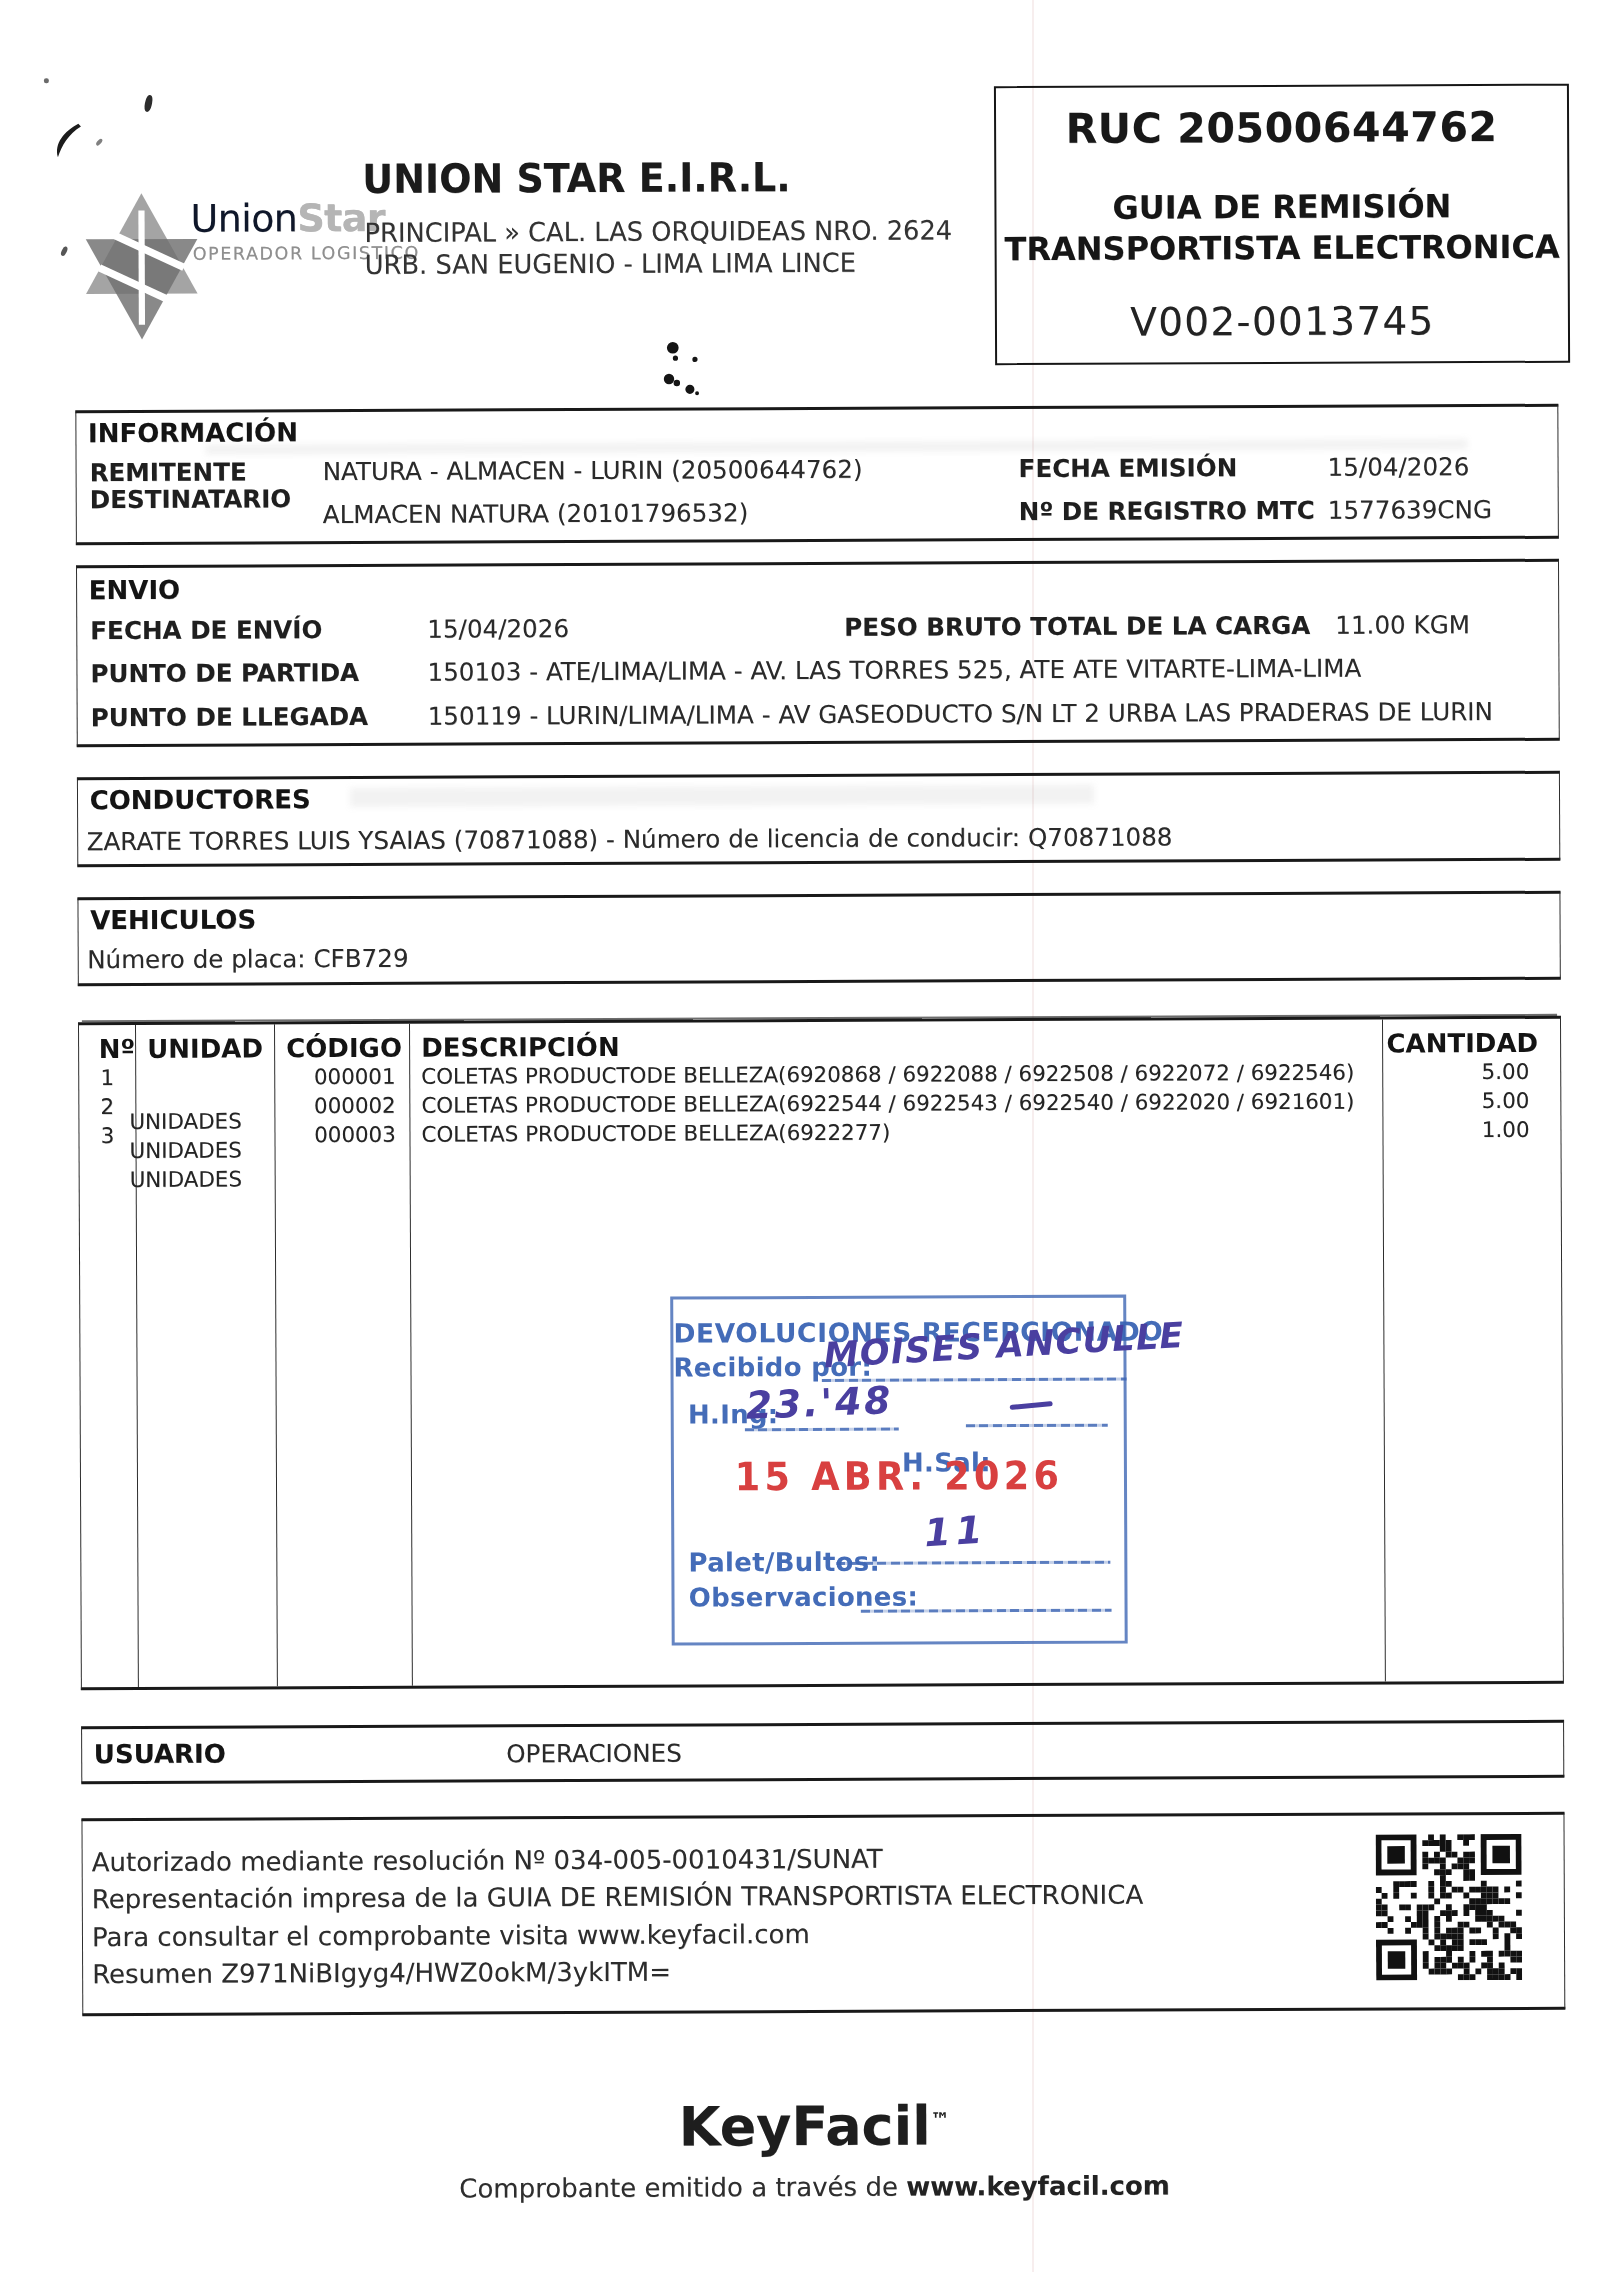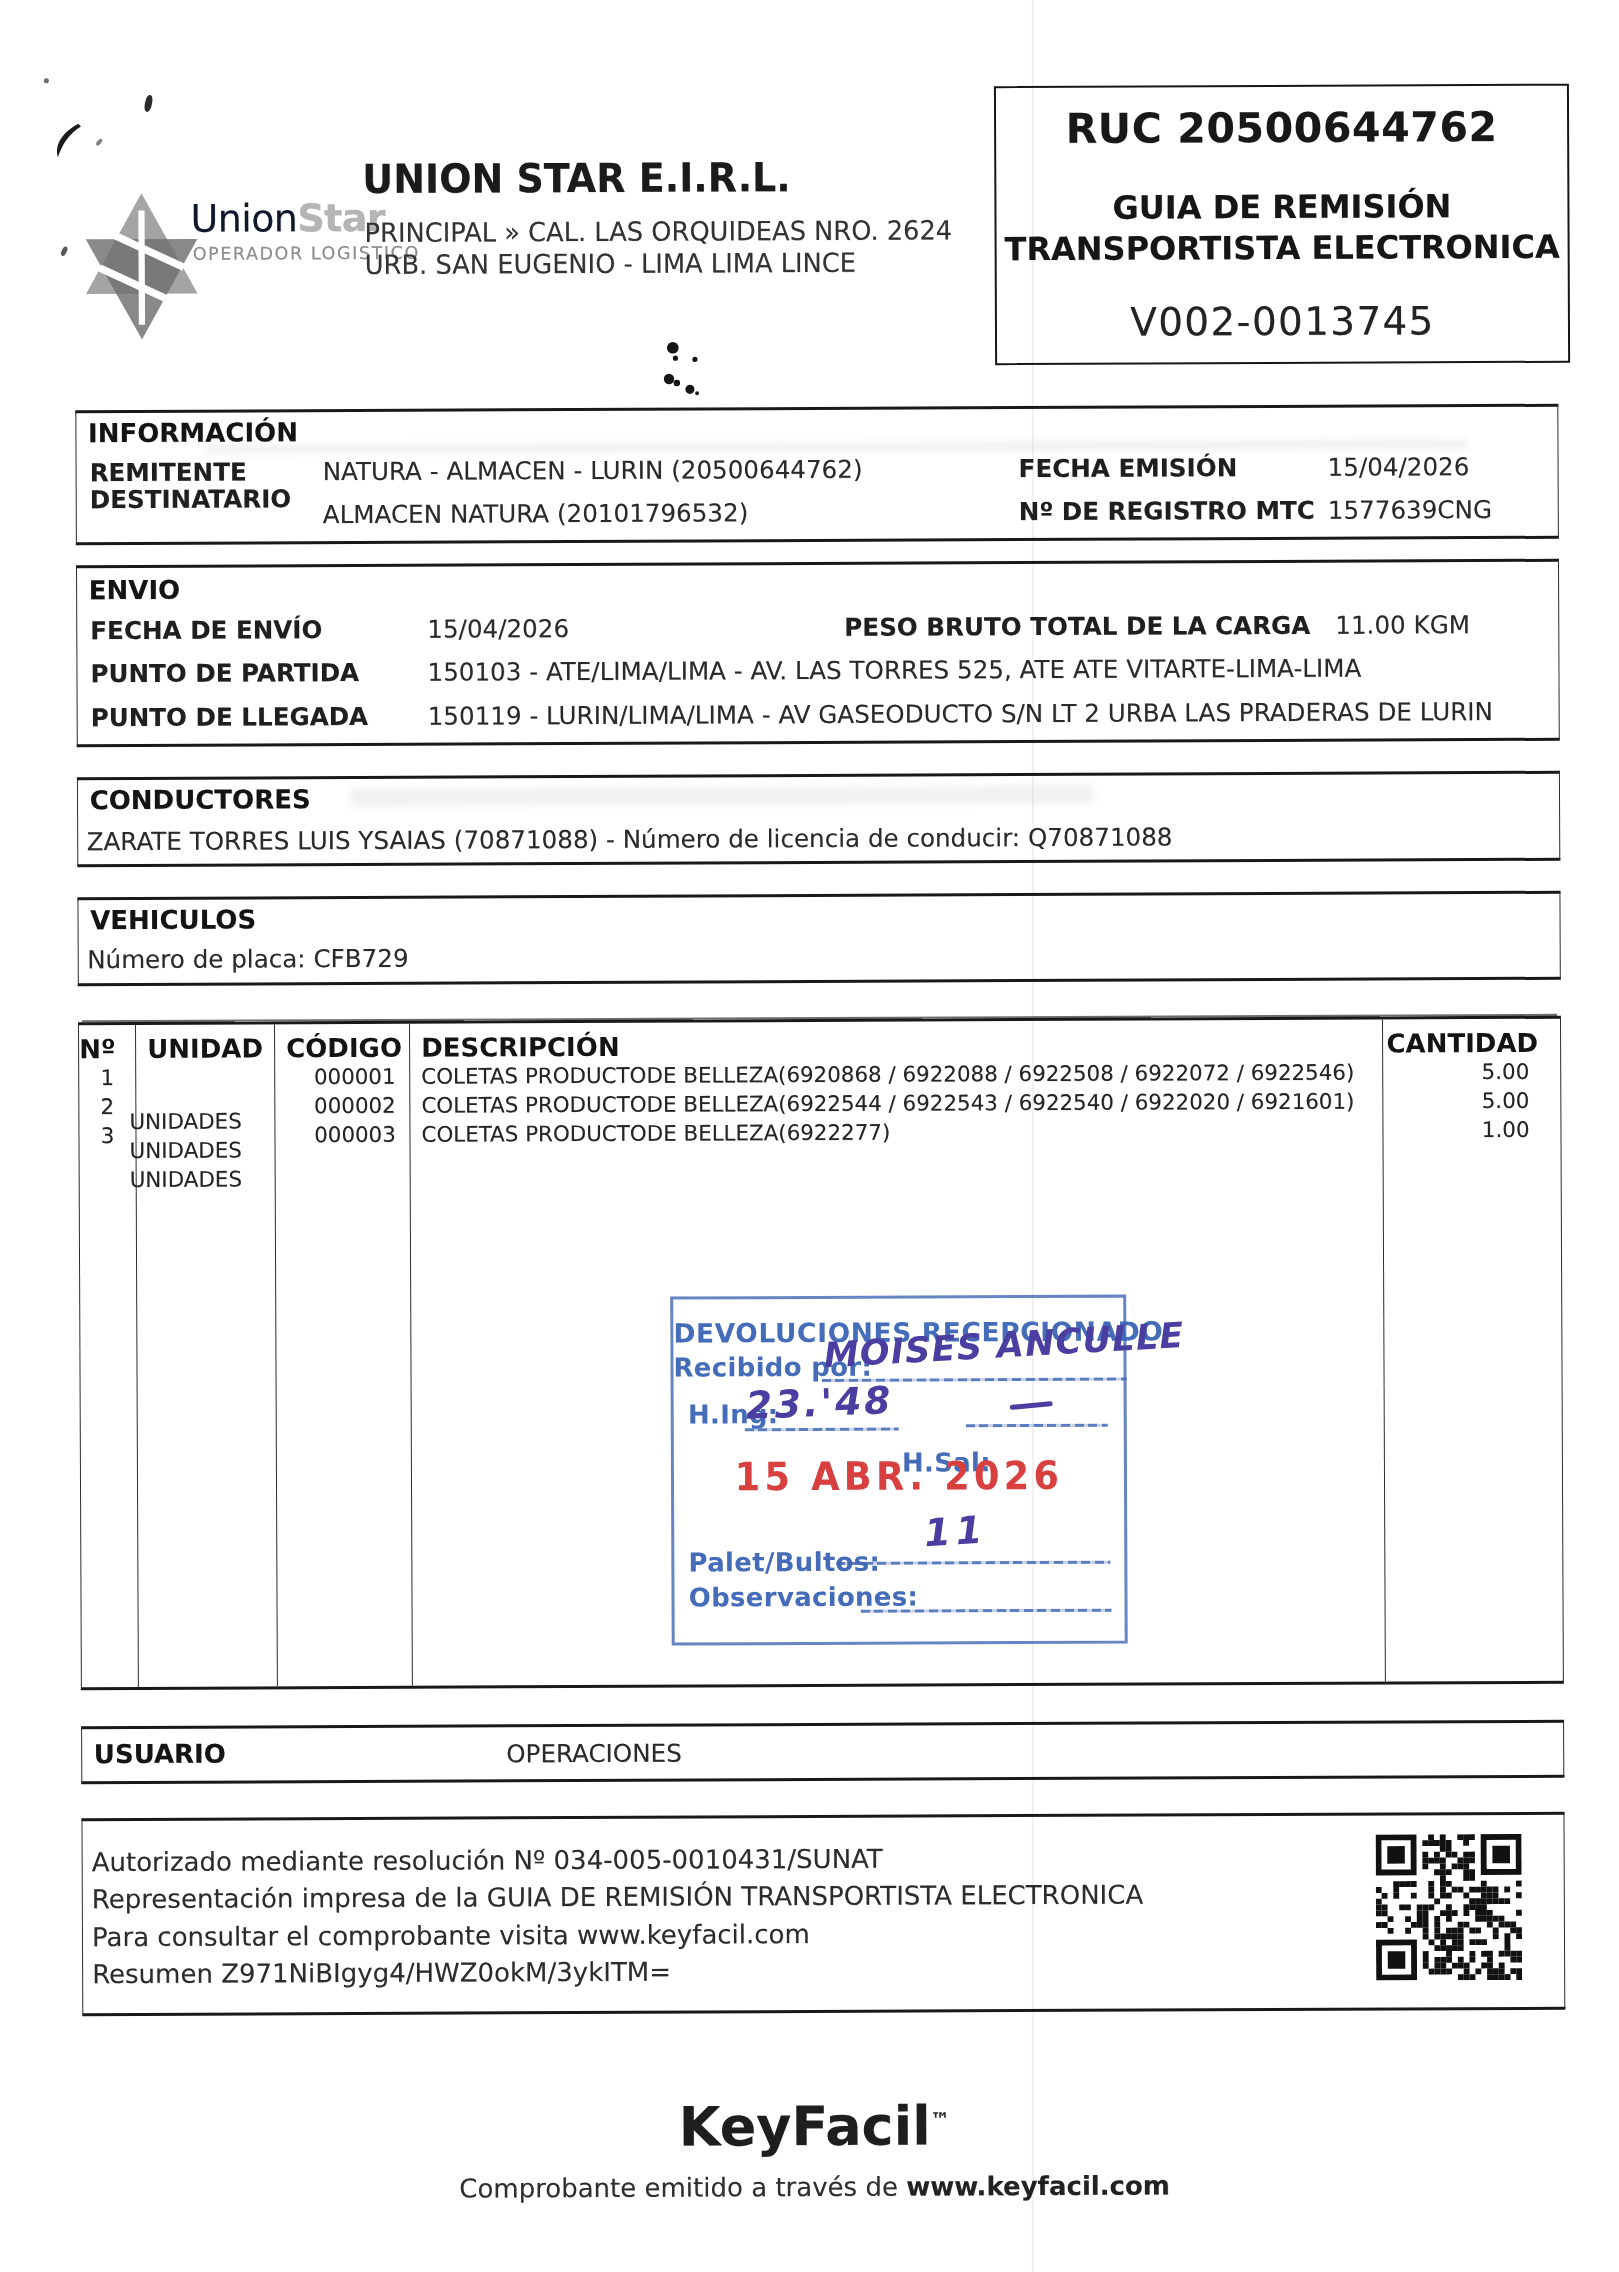--- a/index.html
+++ b/index.html
@@ -168,21 +168,21 @@
   <div class="box vehi-box">
     <div class="sec-title scan">VEHICULOS</div>
     <div class="val scan" style="left:8.4px;top:45px;">Número de placa: CFB729</div>
   </div>
 
   <div class="box table-box">
     <div class="colline" style="left:56px;"></div>
     <div class="colline" style="left:195px;"></div>
     <div class="colline" style="left:330px;"></div>
     <div class="colline" style="left:1303px;"></div>
-    <div class="th" style="left:0;width:56px;text-align:left;">Nº</div>
+    <div class="th" style="left:0;width:56px;text-align:right;">Nº</div>
     <div class="th" style="left:68px;">UNIDAD</div>
     <div class="th" style="left:207px;">CÓDIGO</div>
     <div class="th" style="left:342px;">DESCRIPCIÓN</div>
     <div class="th" style="left:1303px;width:165px;text-align:right;padding-right:9px;box-sizing:border-box;">CANTIDAD</div>
     <div id="table-rows">
           <div class="trow">
             <div class="tcell c-n">1</div>
             <div class="tcell c-unidad">UNIDADES</div>
             <div class="tcell c-codigo">000001</div>
             <div class="tcell c-desc">COLETAS PRODUCTODE BELLEZA(6920868 / 6922088 / 6922508 / 6922072 / 6922546)</div>

